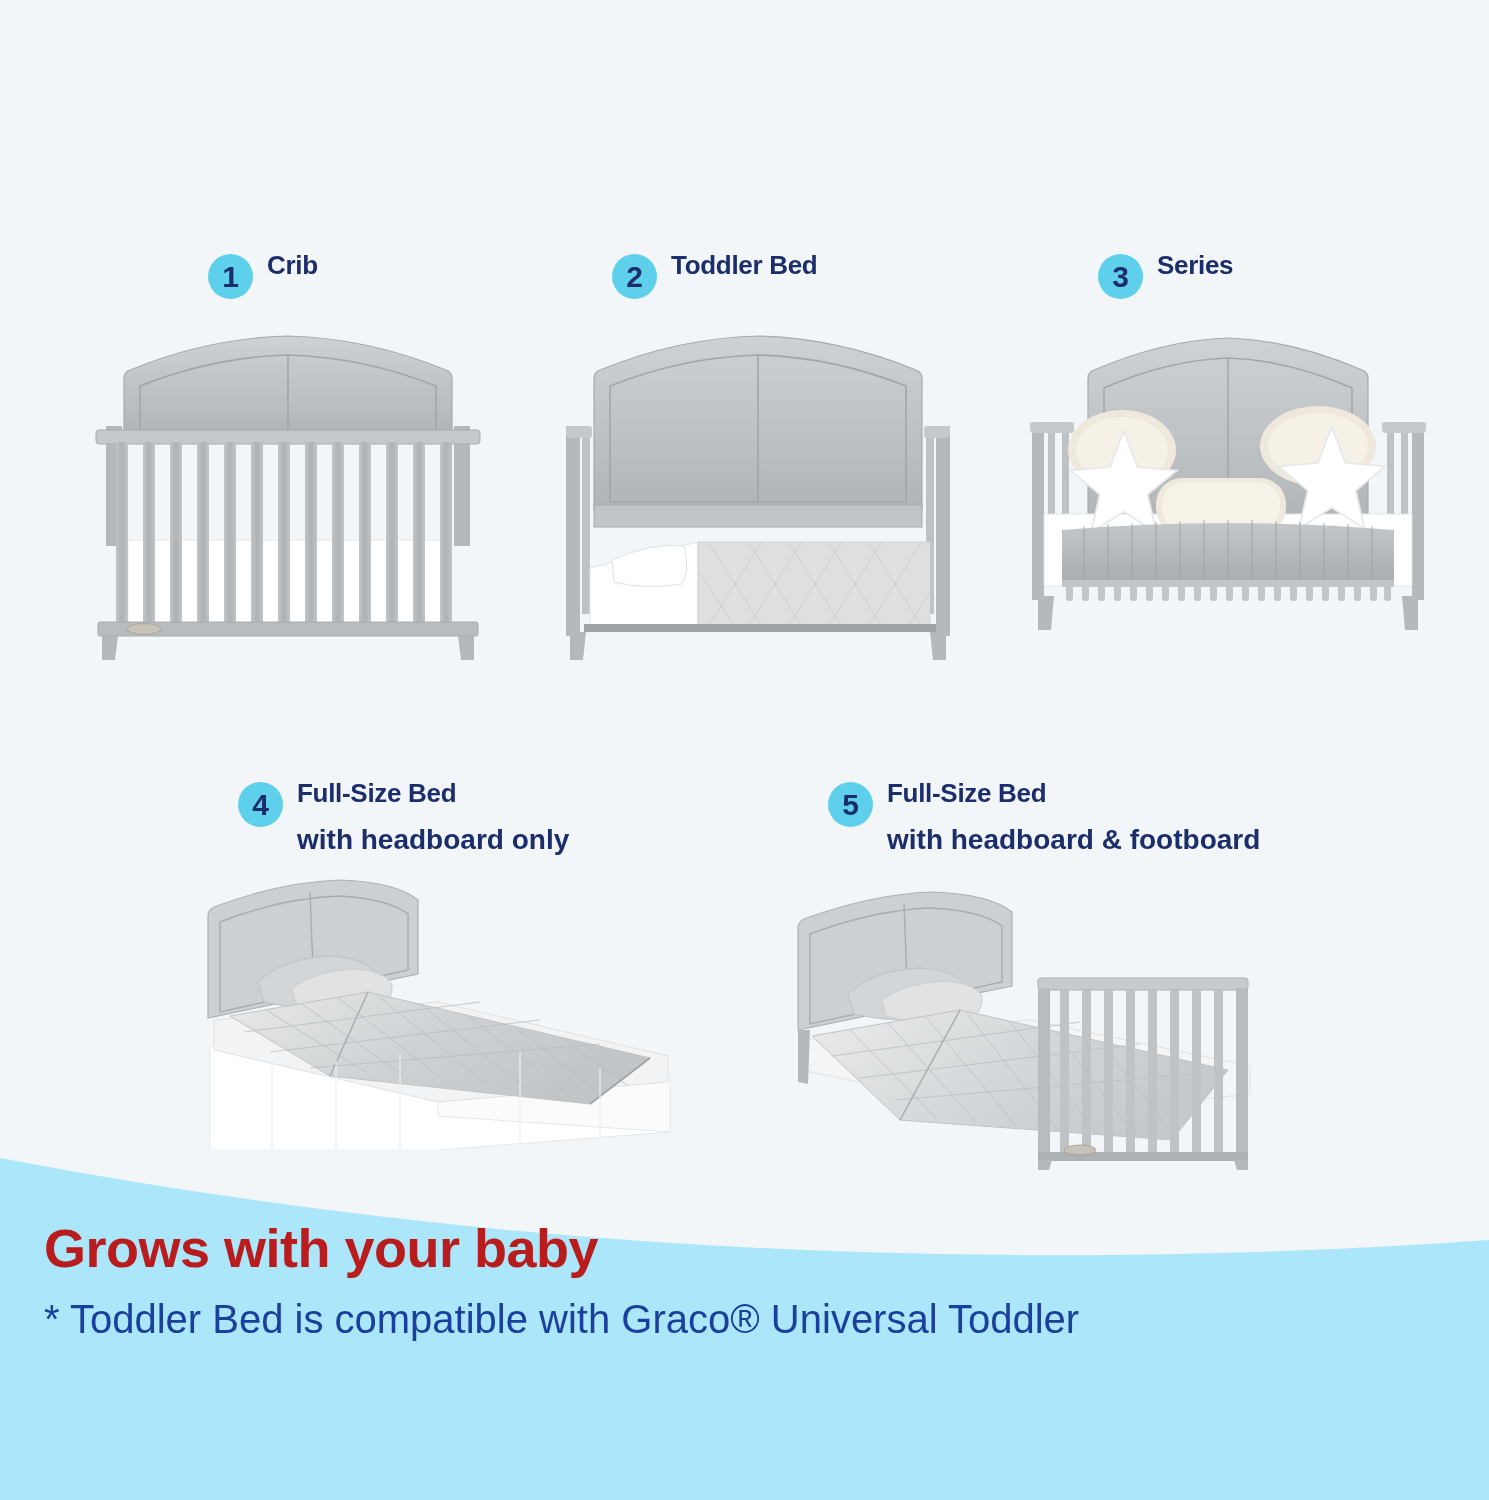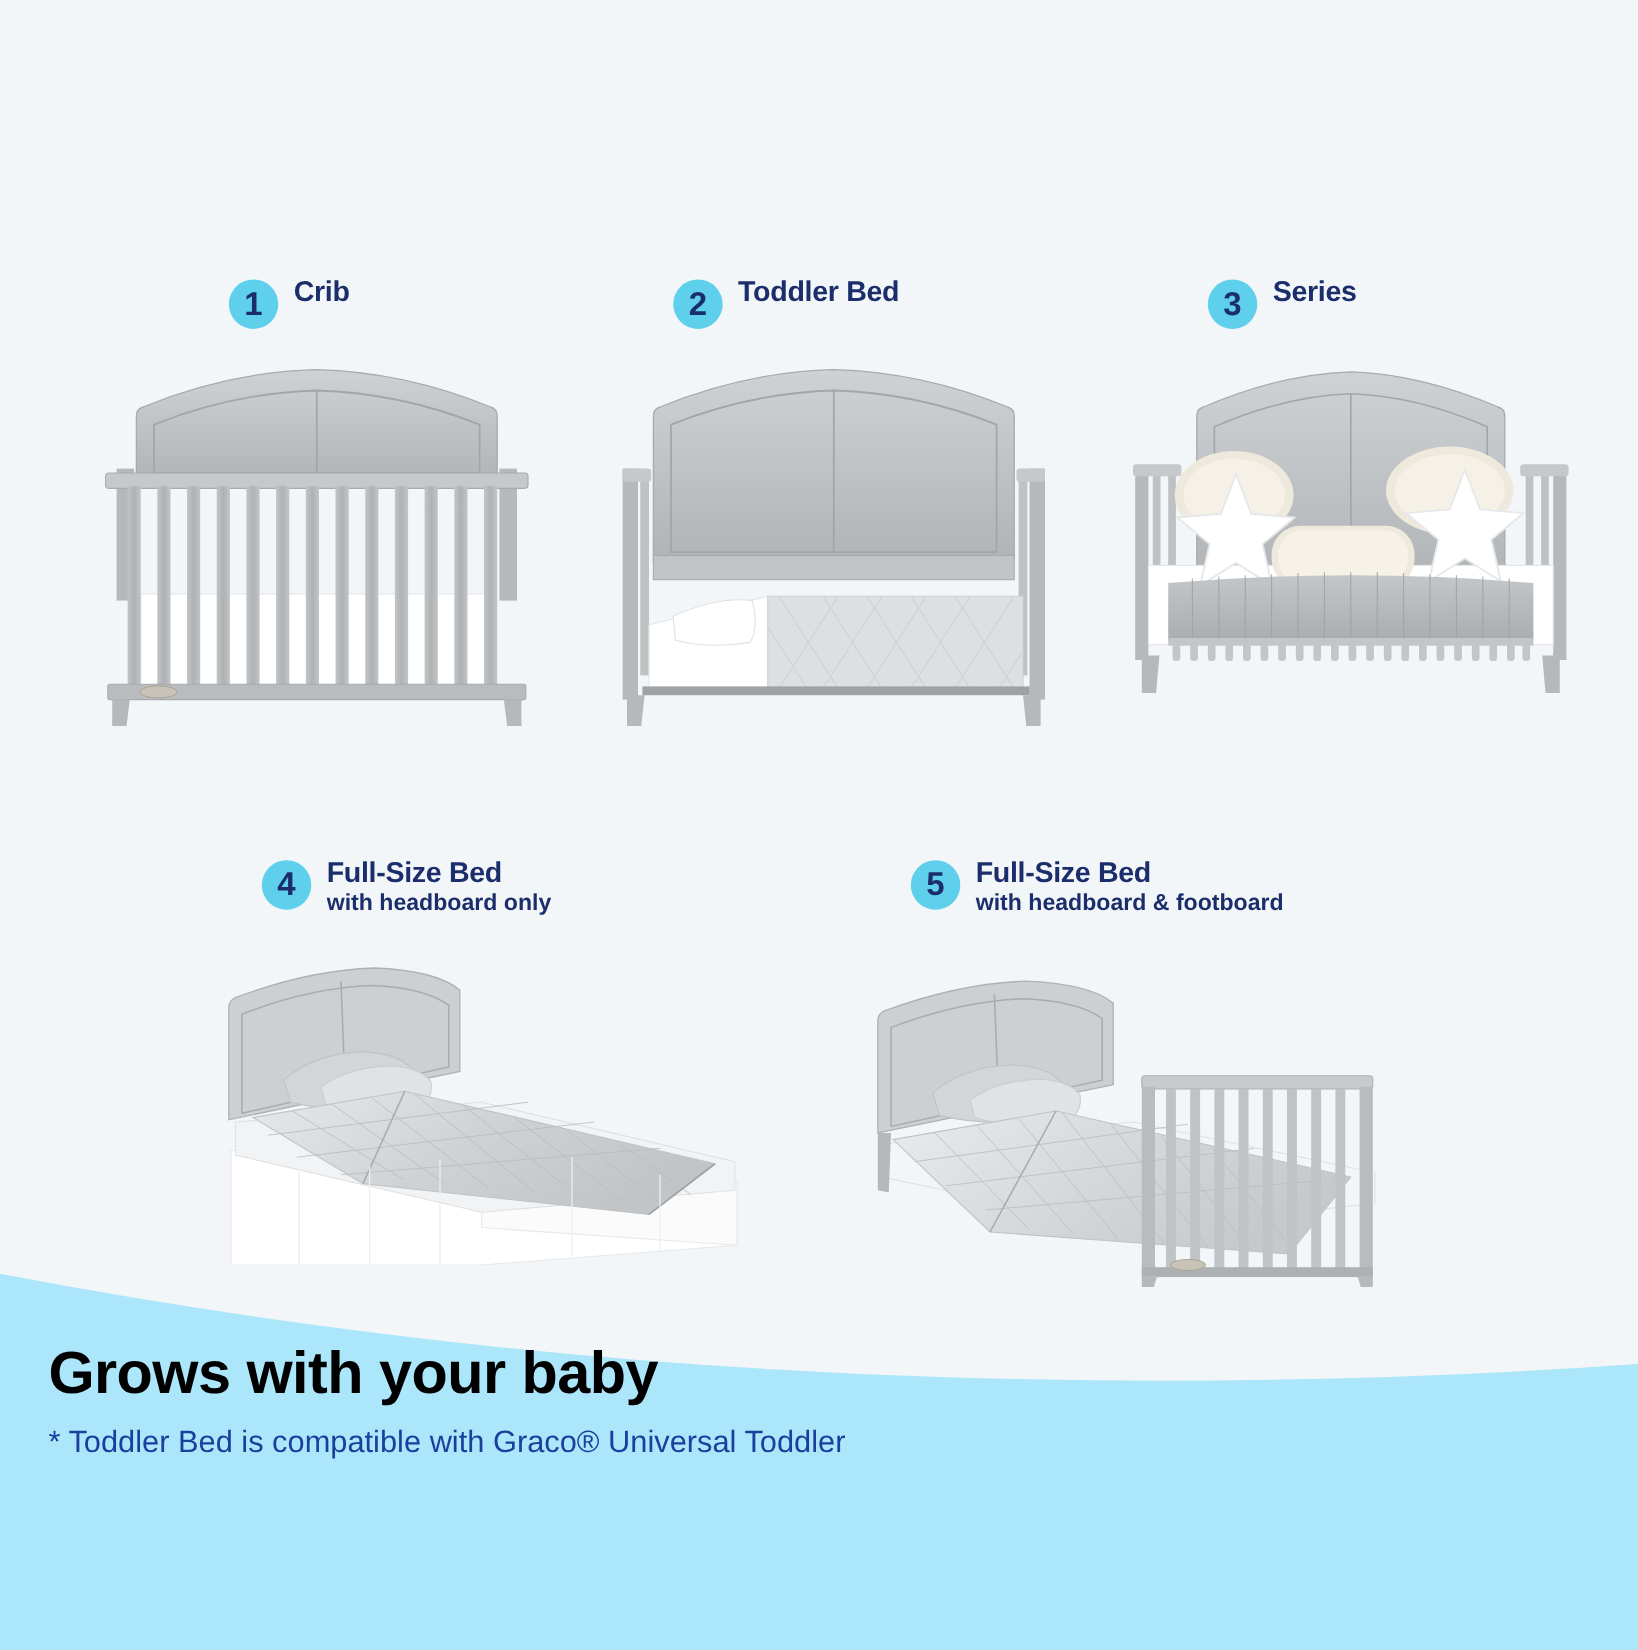--- a/index.html
+++ b/index.html
@@ -18,42 +18,42 @@
     display:flex;align-items:center;justify-content:center;
     font-size:30px;font-weight:bold;line-height:1;flex:0 0 auto;
     margin-top:2px;
   }
   .label-text{display:flex;flex-direction:column;}
   .label-main{
     color:#1b2e6b;font-size:26px;font-weight:bold;line-height:1.05;
     white-space:nowrap;letter-spacing:-0.3px;
   }
   .label-sub{
-    color:#1b2e6b;font-size:21px;font-weight:bold;line-height:1.15;
-    white-space:nowrap;margin-top:2px;
+    color:#1b2e6b;font-size:28px;font-weight:bold;line-height:1.15;
+    white-space:nowrap;margin-top:17px;
   }
 
   
   .prod{position:absolute;}
   .prod svg{display:block;}
 
   
   .banner{
     position:absolute;left:0;right:0;bottom:0;height:400px;
   }
   .banner-bg{position:absolute;inset:0;}
   .banner-inner{
     position:absolute;left:44px;right:40px;top:120px;
   }
   .banner-title{
-    color:#000000;font-size:54px;font-weight:bold;line-height:1.05;
+    color:#b91c1c;font-size:54px;font-weight:bold;line-height:1.05;
     margin:0 0 14px 0;letter-spacing:-0.5px;
   }
   .banner-line{
-    color:#1b3f9c;font-size:28px;line-height:1.42;white-space:nowrap;
+    color:#1b3f9c;font-size:40px;line-height:1.42;white-space:nowrap;
   }
 </style>
 </head>
 <body>
 
 <div class="stage">
 
   <div class="step-label" style="left:208px;top:252px;">
     <div class="badge">1</div>
     <div class="label-text">

